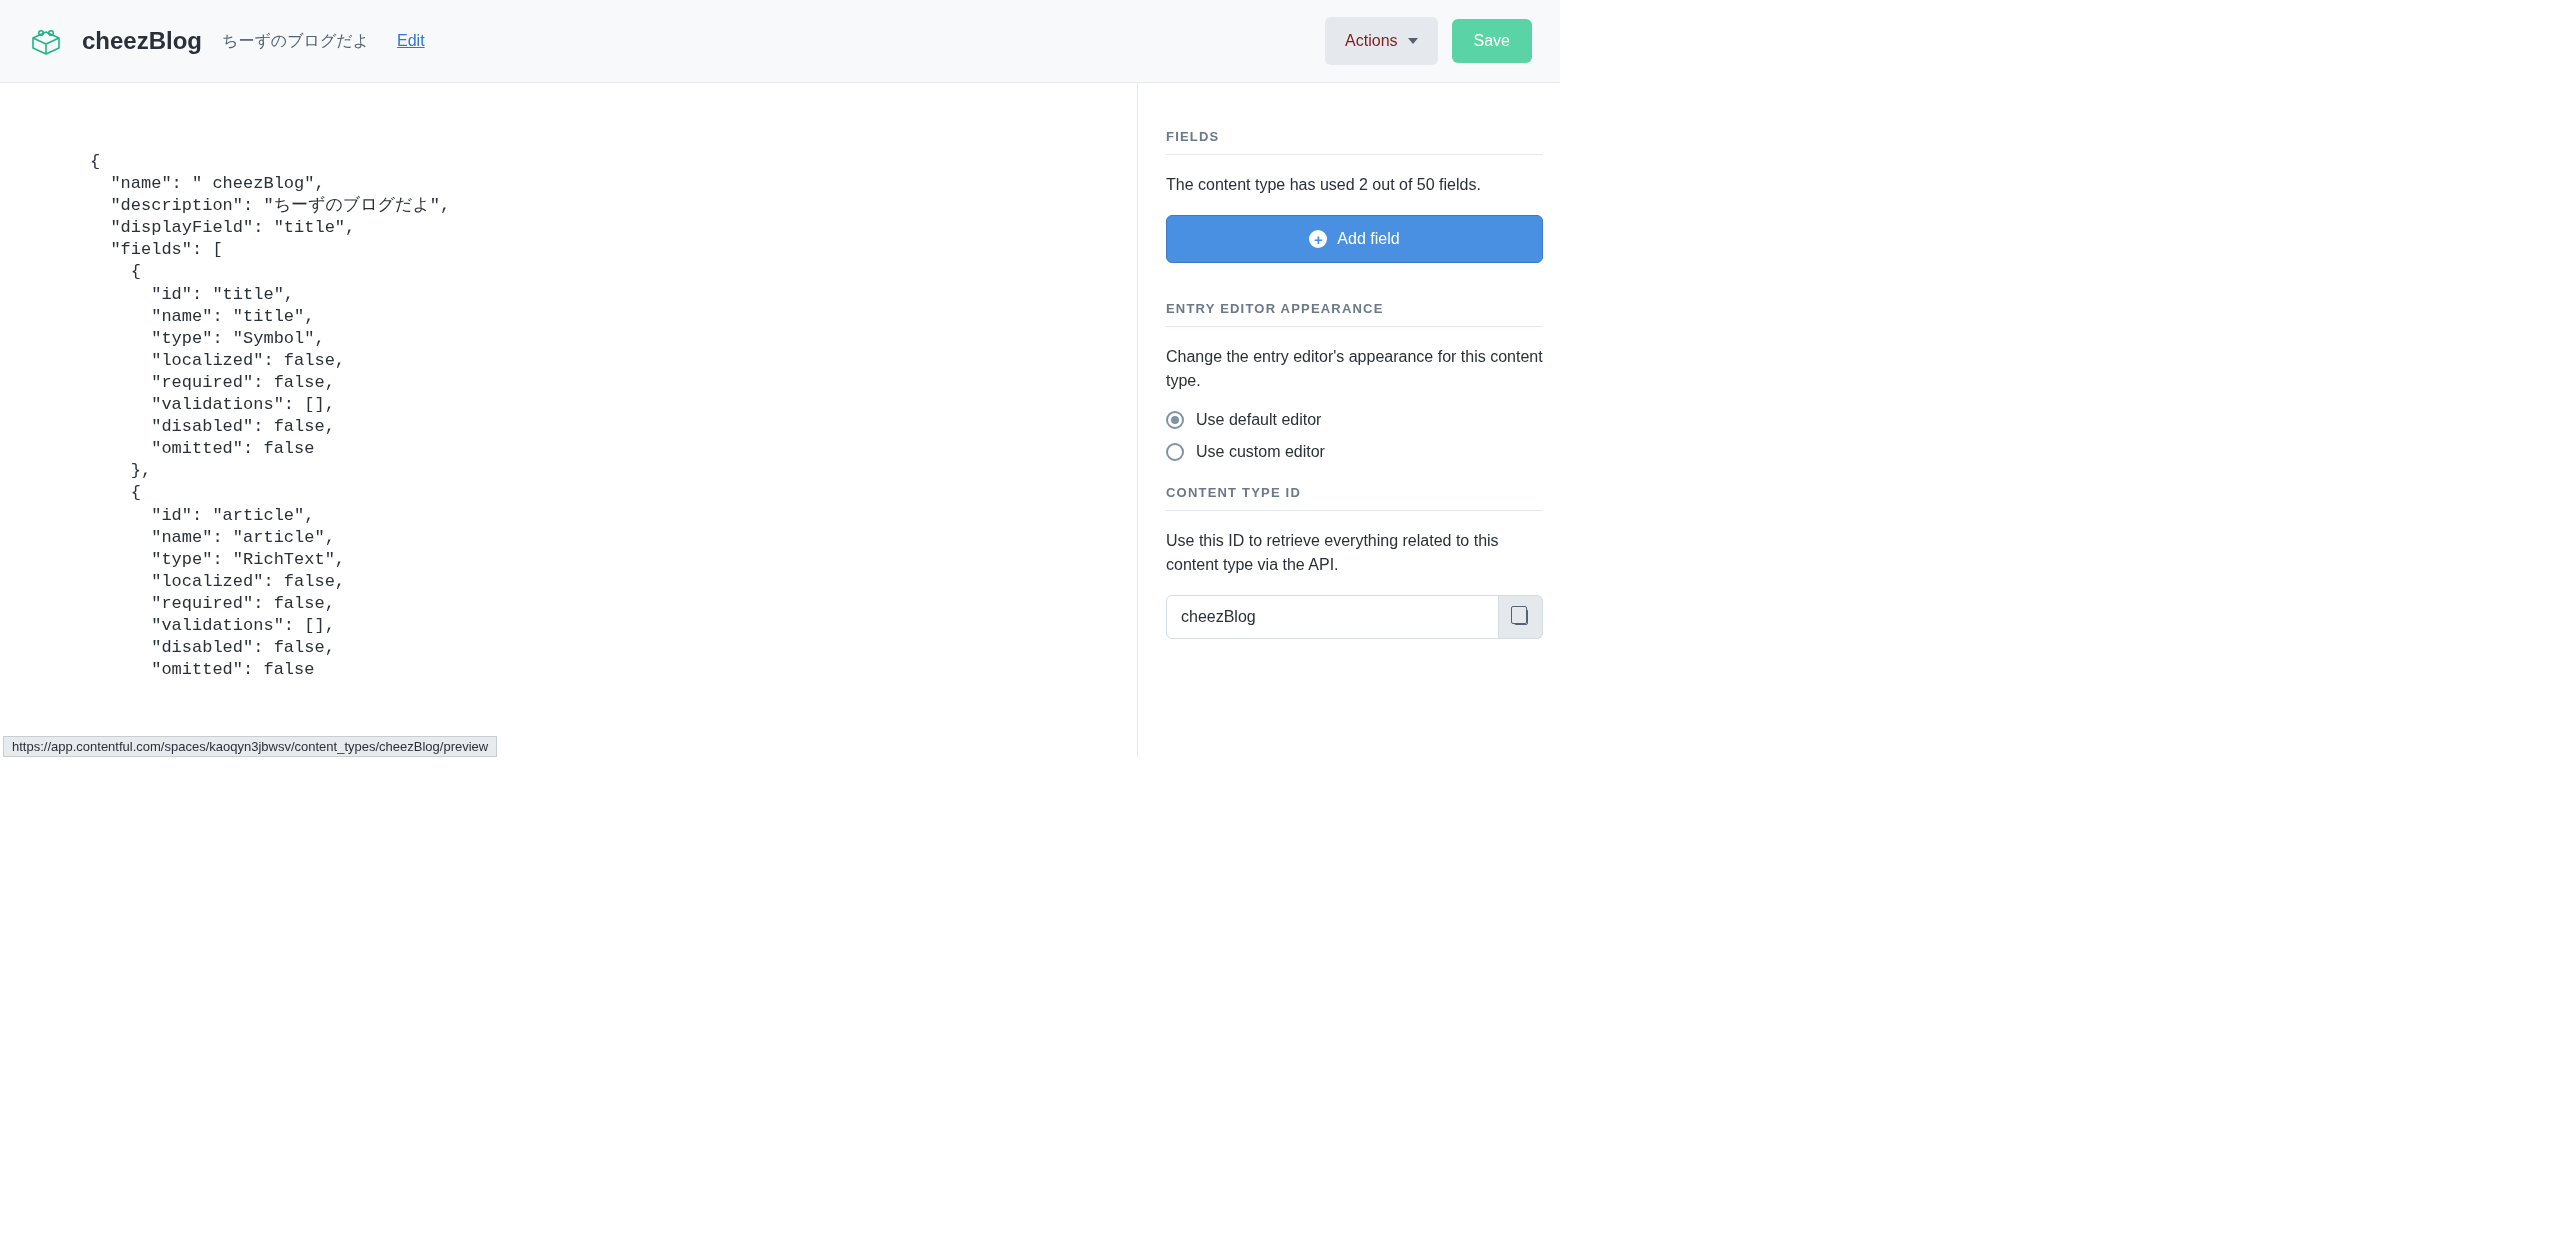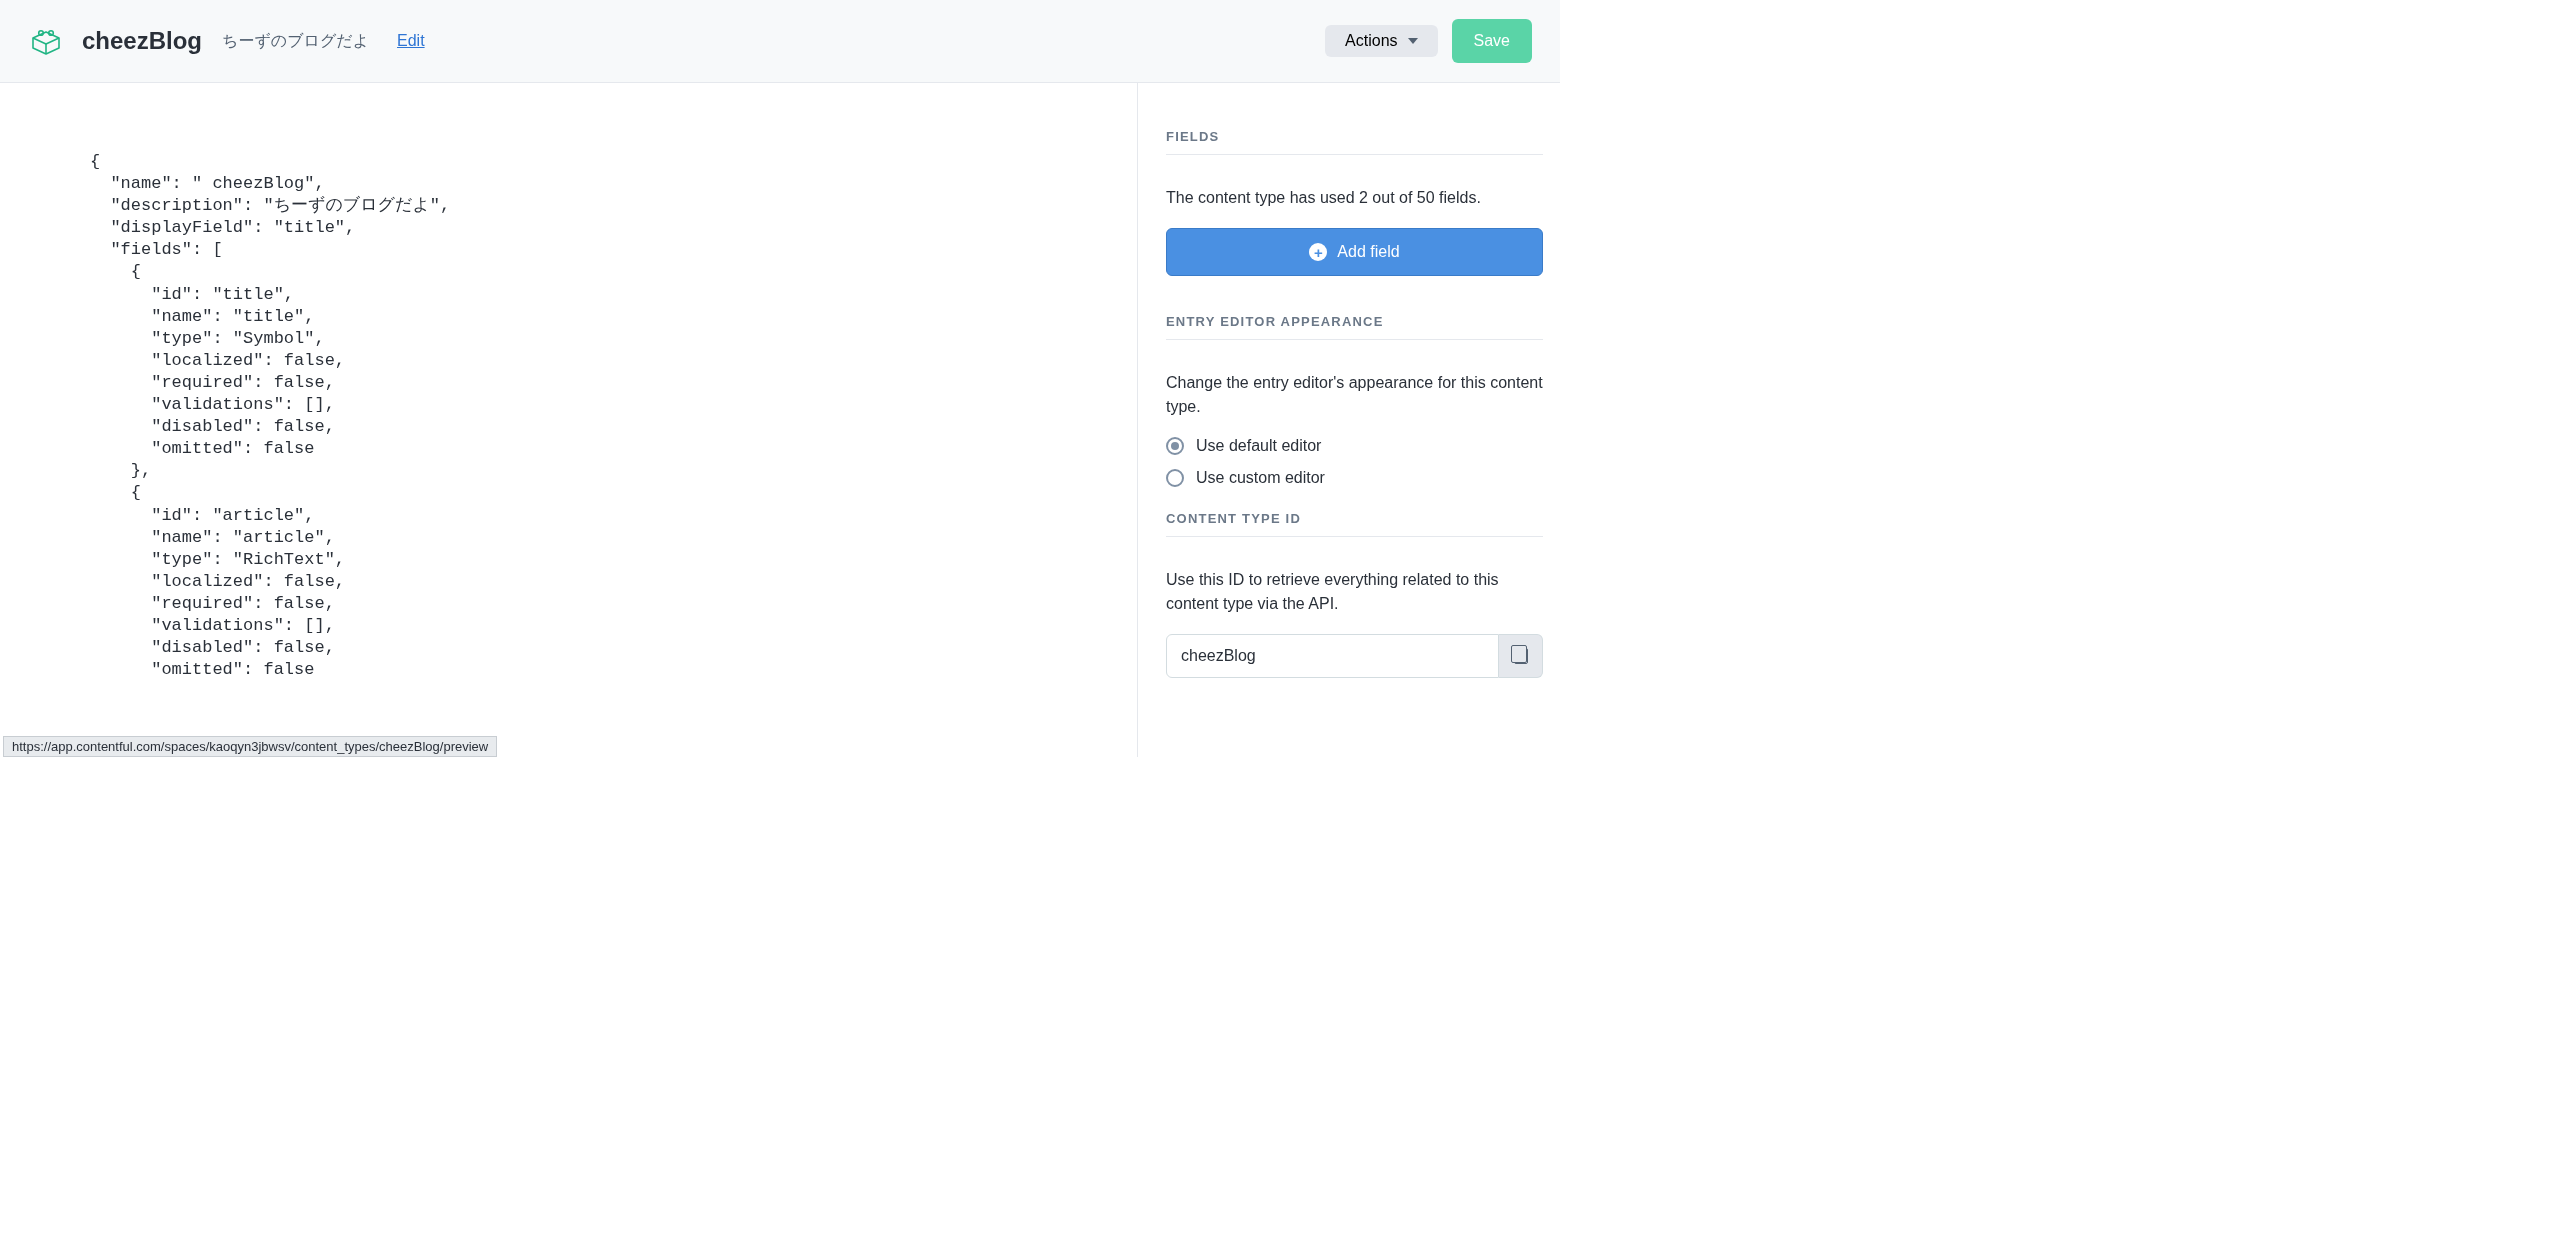--- a/index.html
+++ b/index.html
@@ -18,23 +18,23 @@
   border-bottom: 1px solid #e5e8ed;
   background: #f7f9fa;
 }
 .logo { margin-right: 18px; display: flex; align-items: center; }
 .title { font-size: 24px; font-weight: 700; color: #2a3039; margin-right: 20px; }
 .desc { font-size: 16px; color: #536171; margin-right: 28px; }
 .edit-link { font-size: 16px; color: #2e75d4; text-decoration: underline; cursor: pointer; }
 .header-spacer { flex: 1; }
 .actions-btn {
   display: flex; align-items: center; gap: 10px;
-  background: #e5e8ed; color: #000000;
+  background: #e5e8ed; color: #7f1d1d;
   border: none; border-radius: 6px;
-  padding: 0 20px; height: 32px; font-size: 16px; font-weight: 500;
+  padding: 0 20px; height: 48px; font-size: 16px; font-weight: 500;
   cursor: pointer; margin-right: 14px;
 }
 .chevron-down {
   width: 0; height: 0;
   border-left: 5px solid transparent;
   border-right: 5px solid transparent;
   border-top: 6px solid #536171;
 }
 .save-btn {
   background: #5ad4a7; color: #fff;
@@ -69,21 +69,21 @@
   width: 423px;
   border-left: 1px solid #e5e8ed;
   padding: 46px 17px 0 28px;
   overflow: hidden;
 }
 .section-label {
   font-size: 13px; letter-spacing: 1.2px;
   color: #6b7888; font-weight: 600;
   padding-bottom: 10px;
   border-bottom: 1px solid #e5e8ed;
-  margin-bottom: 31px;
+  margin-bottom: 18px;
 }
 .section-text { font-size: 16px; color: #2a3039; line-height: 1.5; margin-bottom: 18px; }
 .add-field-btn {
   width: 100%; height: 48px;
   background: #4a90e2; color: #fff;
   border: 1px solid #3a7bc8; border-radius: 6px;
   font-size: 16px; font-weight: 500;
   display: flex; align-items: center; justify-content: center; gap: 10px;
   cursor: pointer; margin-bottom: 38px;
 }

